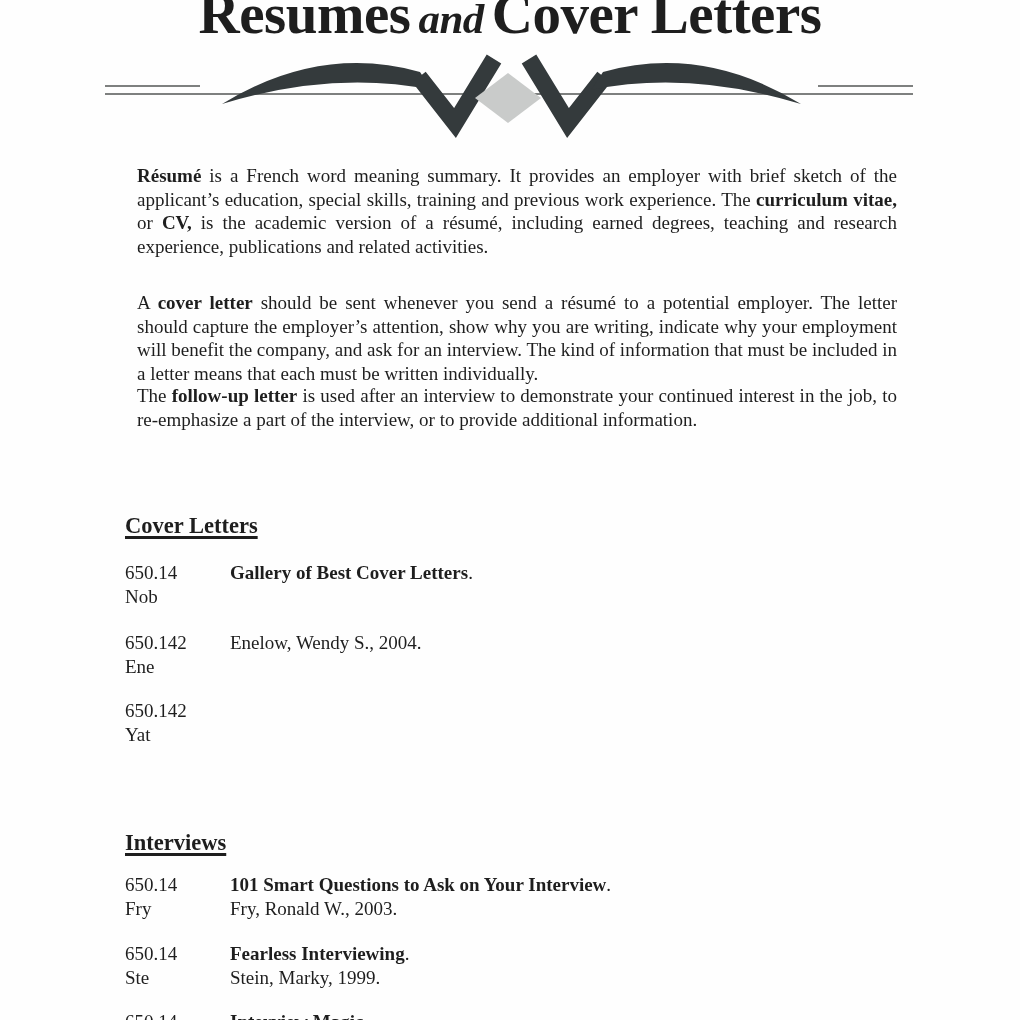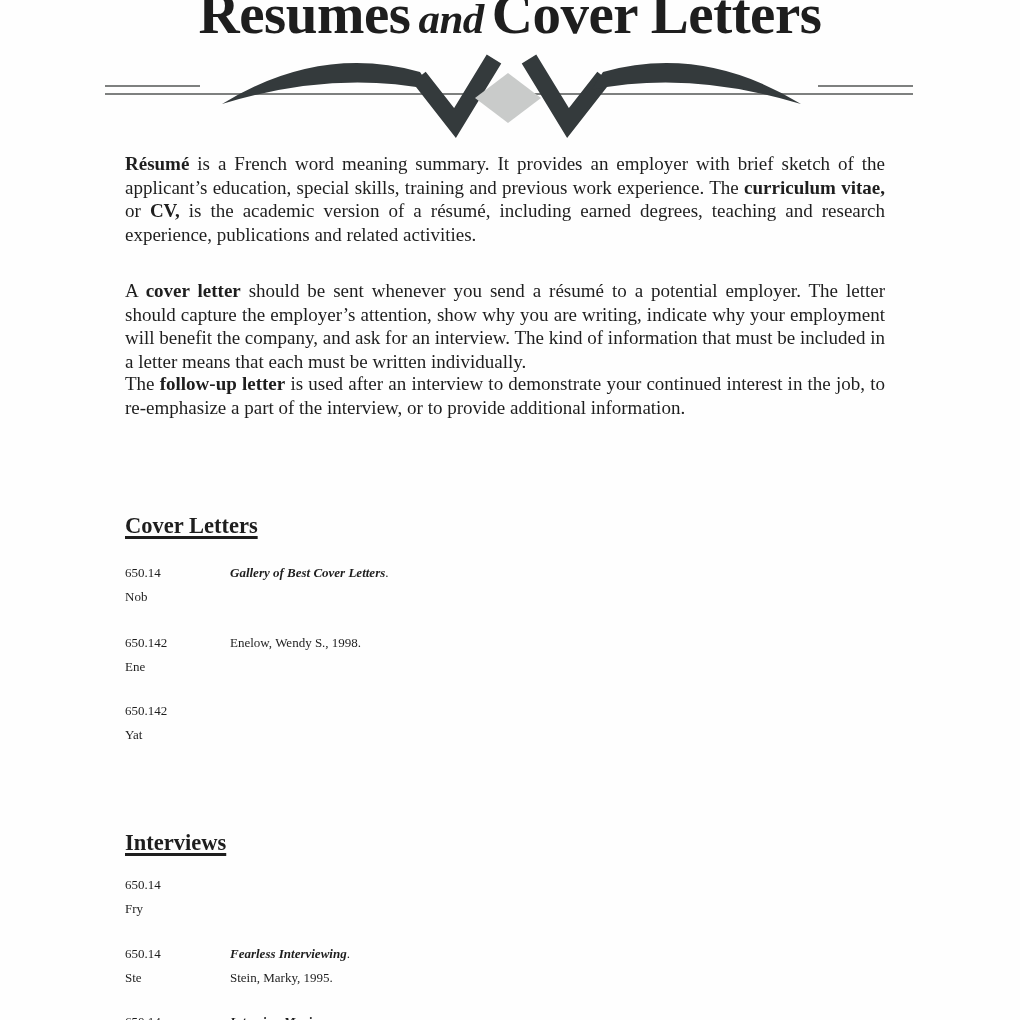--- a/index.html
+++ b/index.html
@@ -32,21 +32,21 @@
     position: absolute;
     top: 0; left: 0;
   }
   .para {
     position: absolute;
     left: 125px;
     width: 760px;
     font-size: 19px;
     line-height: 23.5px;
     text-align: justify;
-    margin: 0;
+    margin: 12px;
   }
   .para b { font-weight: 700; }
   #para-1 { top: 152px; }
   #para-2 { top: 279px; }
   #para-3 { top: 372px; }
   .sec-heading {
     position: absolute;
     left: 125px;
     margin: 0;
     font-size: 22.5px;
@@ -55,25 +55,25 @@
     text-decoration: underline;
     text-decoration-thickness: 2.5px;
     text-underline-offset: 3px;
   }
   #heading-cover-letters { top: 513px; }
   #heading-interviews { top: 830px; }
   .entry {
     position: absolute;
     left: 125px;
     display: flex;
-    font-size: 13px;
+    font-size: 19px;
     line-height: 23.5px;
   }
   .entry .call { width: 105px; flex: 0 0 105px; }
-  .entry .btitle .ti { font-weight: 700; font-style: italic; }
+  .entry .btitle .ti { font-weight: 700; }
   #entry-0 { top: 561px; }
   #entry-1 { top: 631px; }
   #entry-2 { top: 699px; }
   #entry-3 { top: 873px; }
   #entry-4 { top: 942px; }
   #entry-5 { top: 1010px; }
 </style>
 </head>
 <body>
 
@@ -107,48 +107,52 @@
     <div class="btitle"><span class="ti">Gallery of Best Cover Letters</span><span>.</span></div>
   </div>
 </div>
 
 <div class="entry" id="entry-1">
   <div class="call">
     <div>650.142</div>
     <div>Ene</div>
   </div>
   <div>
-    <div>Enelow, Wendy S., 1998.</div>
+    <div>Enelow, Wendy S., 2004.</div>
   </div>
 </div>
 
 <div class="entry" id="entry-2">
   <div class="call">
     <div>650.142</div>
     <div>Yat</div>
   </div>
 </div>
 
 <h2 class="sec-heading" id="heading-interviews">Interviews</h2>
 
 <div class="entry" id="entry-3">
   <div class="call">
     <div>650.14</div>
     <div>Fry</div>
   </div>
+  <div>
+    <div class="btitle"><span class="ti">101 Smart Questions to Ask on Your Interview</span><span>.</span></div>
+    <div>Fry, Ronald W., 2003.</div>
+  </div>
 </div>
 
 <div class="entry" id="entry-4">
   <div class="call">
     <div>650.14</div>
     <div>Ste</div>
   </div>
   <div>
     <div class="btitle"><span class="ti">Fearless Interviewing</span><span>.</span></div>
-    <div>Stein, Marky, 1995.</div>
+    <div>Stein, Marky, 1999.</div>
   </div>
 </div>
 
 <div class="entry" id="entry-5">
   <div class="call">
     <div>650.14</div>
     <div></div>
   </div>
   <div>
     <div class="btitle"><span class="ti">Interview Magic</span><span>.</span></div>

